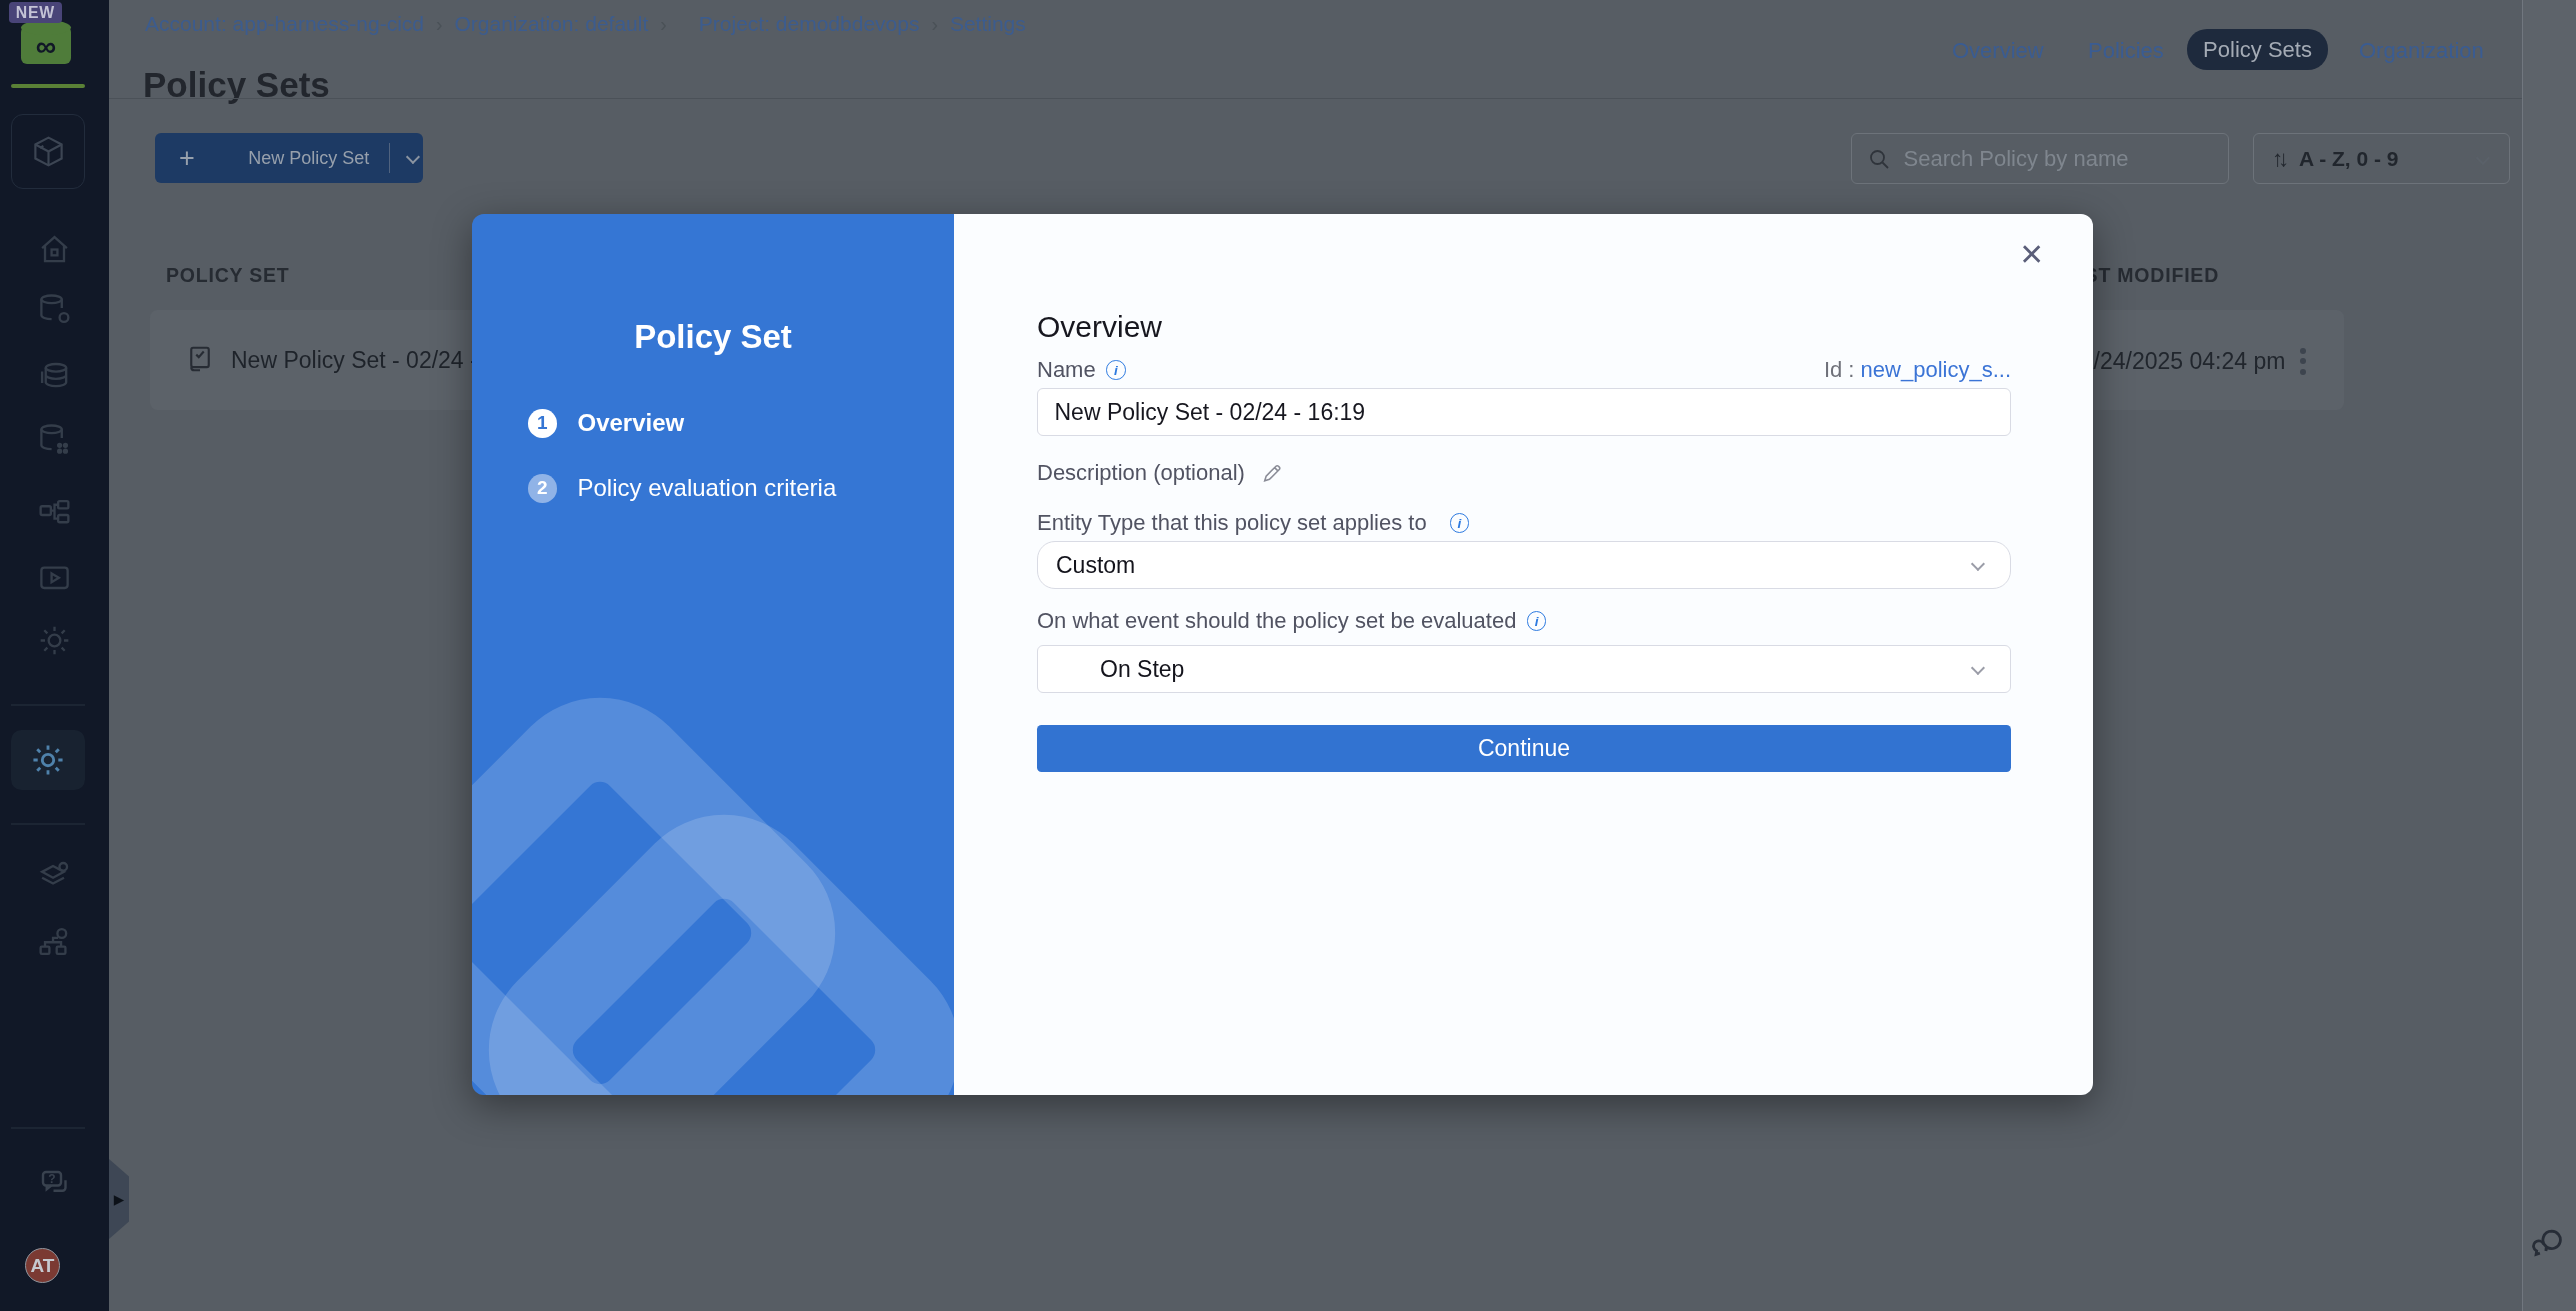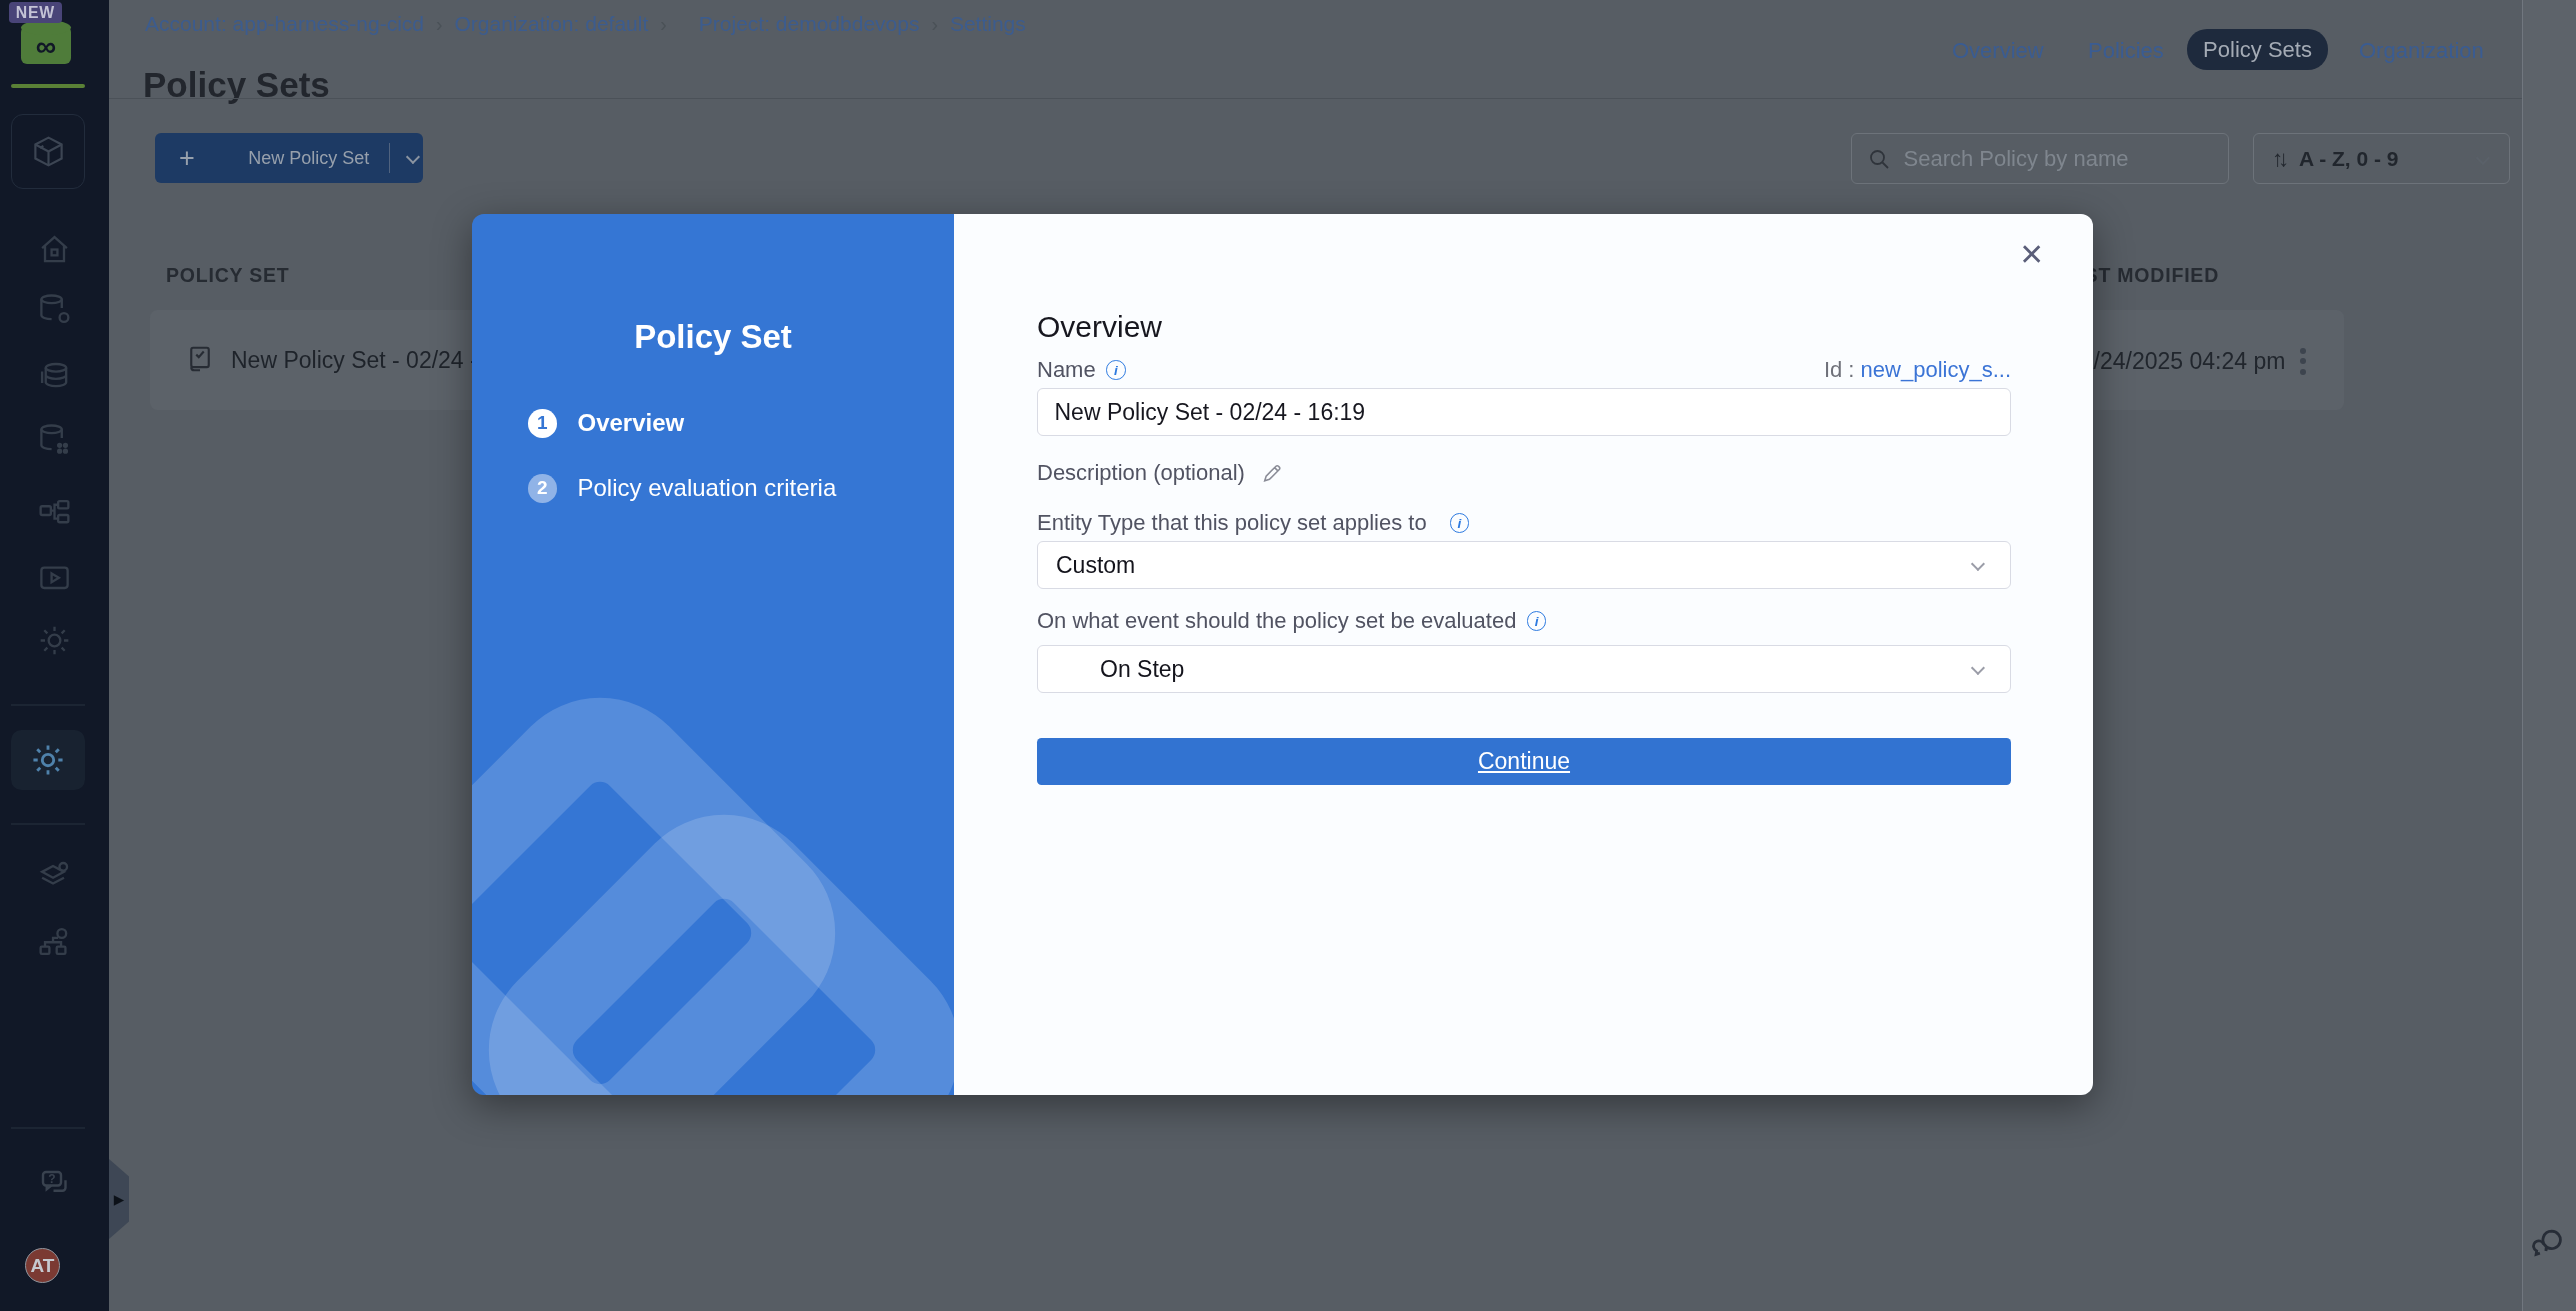--- a/index.html
+++ b/index.html
@@ -290,32 +290,32 @@
         <span>Description (optional)</span>
         <svg width="22.5" height="22.5" viewBox="0 0 24 24" fill="none" stroke="#8a8c97" stroke-width="1.7" style="margin-left:6px;">
             <path d="m4 20 1.5-5L16 4.5a1.8 1.8 0 0 1 2.6 0l.9.9a1.8 1.8 0 0 1 0 2.6L9 18.5 4 20ZM14.5 6l3.5 3.5"></path>
           </svg>
       </div>
 
       <div class="frow flabel" style="top:296px;gap:23px;">
         <span>Entity Type that this policy set applies to</span>
         <span class="info-i">i</span>
       </div>
-      <div class="dselect frow" style="top:327px;">
+      <div class="dselect frow" style="top:327px;border-radius:18px;">
         <span class="val">Custom</span>
         <span class="chev"></span>
       </div>
 
       <div class="frow flabel" style="top:394px;">
         <span>On what event should the policy set be evaluated</span>
         <span class="info-i">i</span>
       </div>
       <div class="dselect frow" style="top:431px;padding-left:44px;">
         <span class="val">On Step</span>
         <span class="chev"></span>
       </div>
 
-      <button class="continue frow" style="top:524px;text-decoration:underline;">Continue</button>
+      <button class="continue frow" style="top:511px;">Continue</button>
     </div>
   </div>
 
 </div>
 
 
 </body></html>

